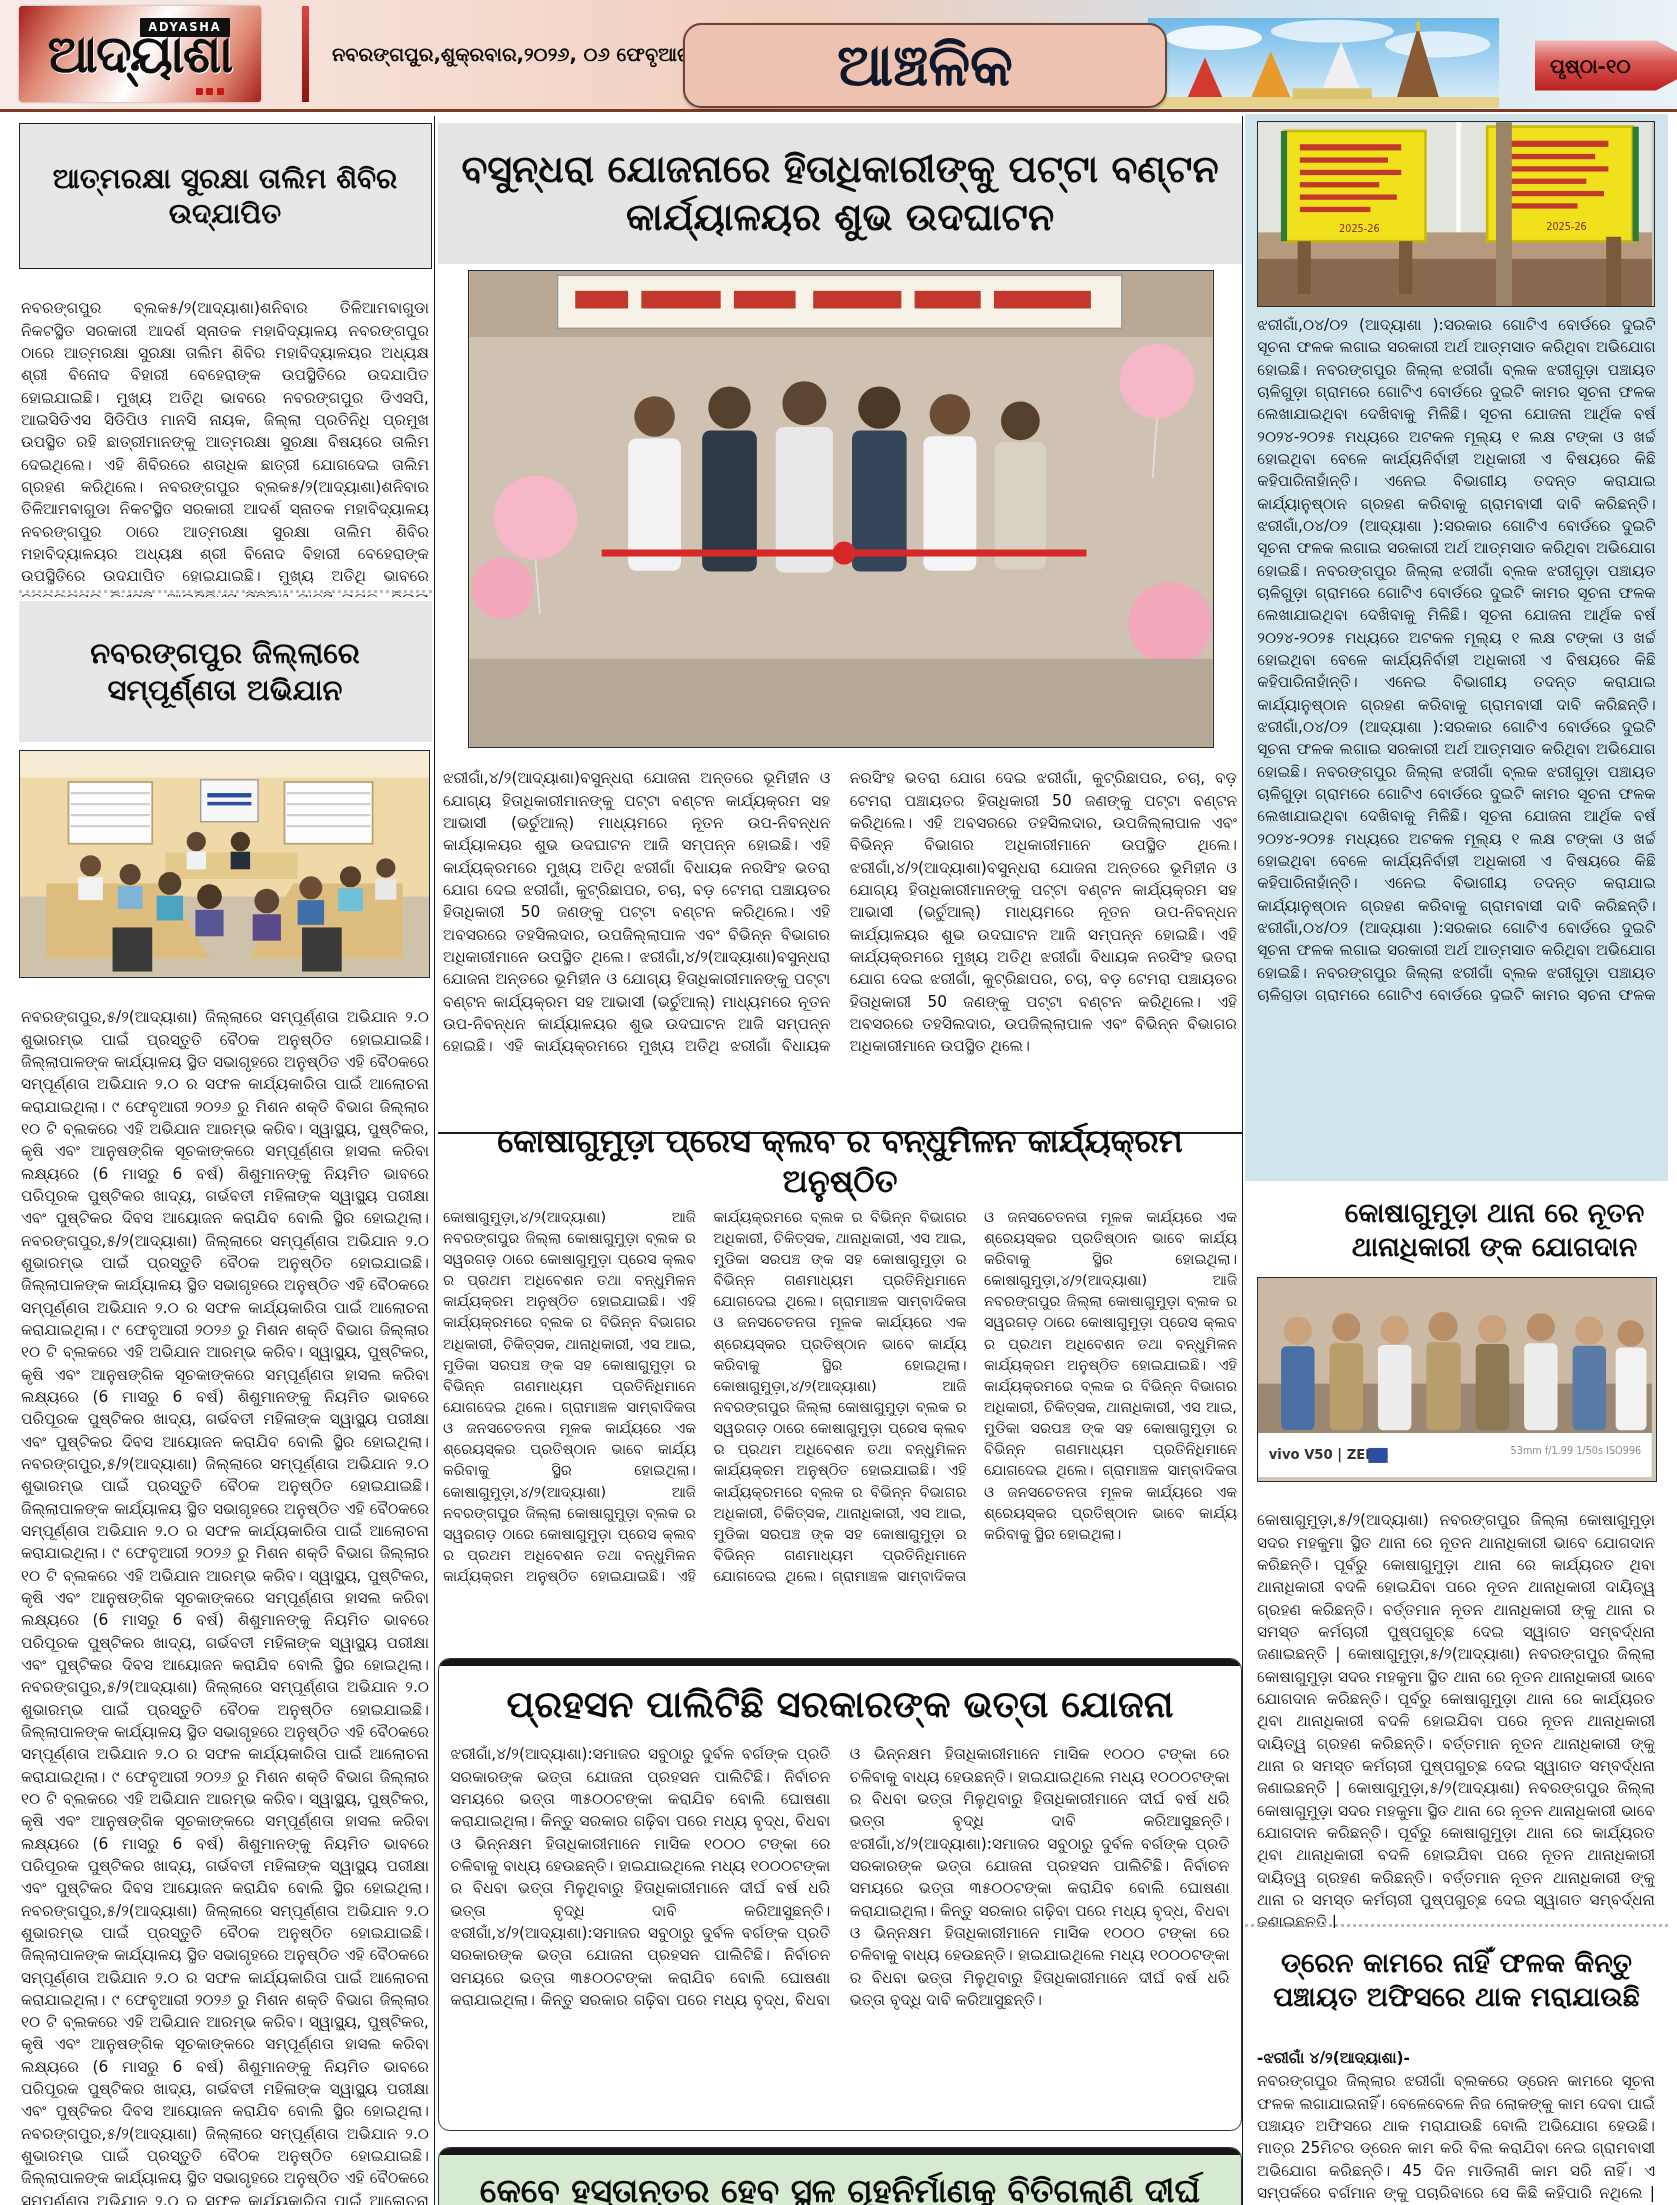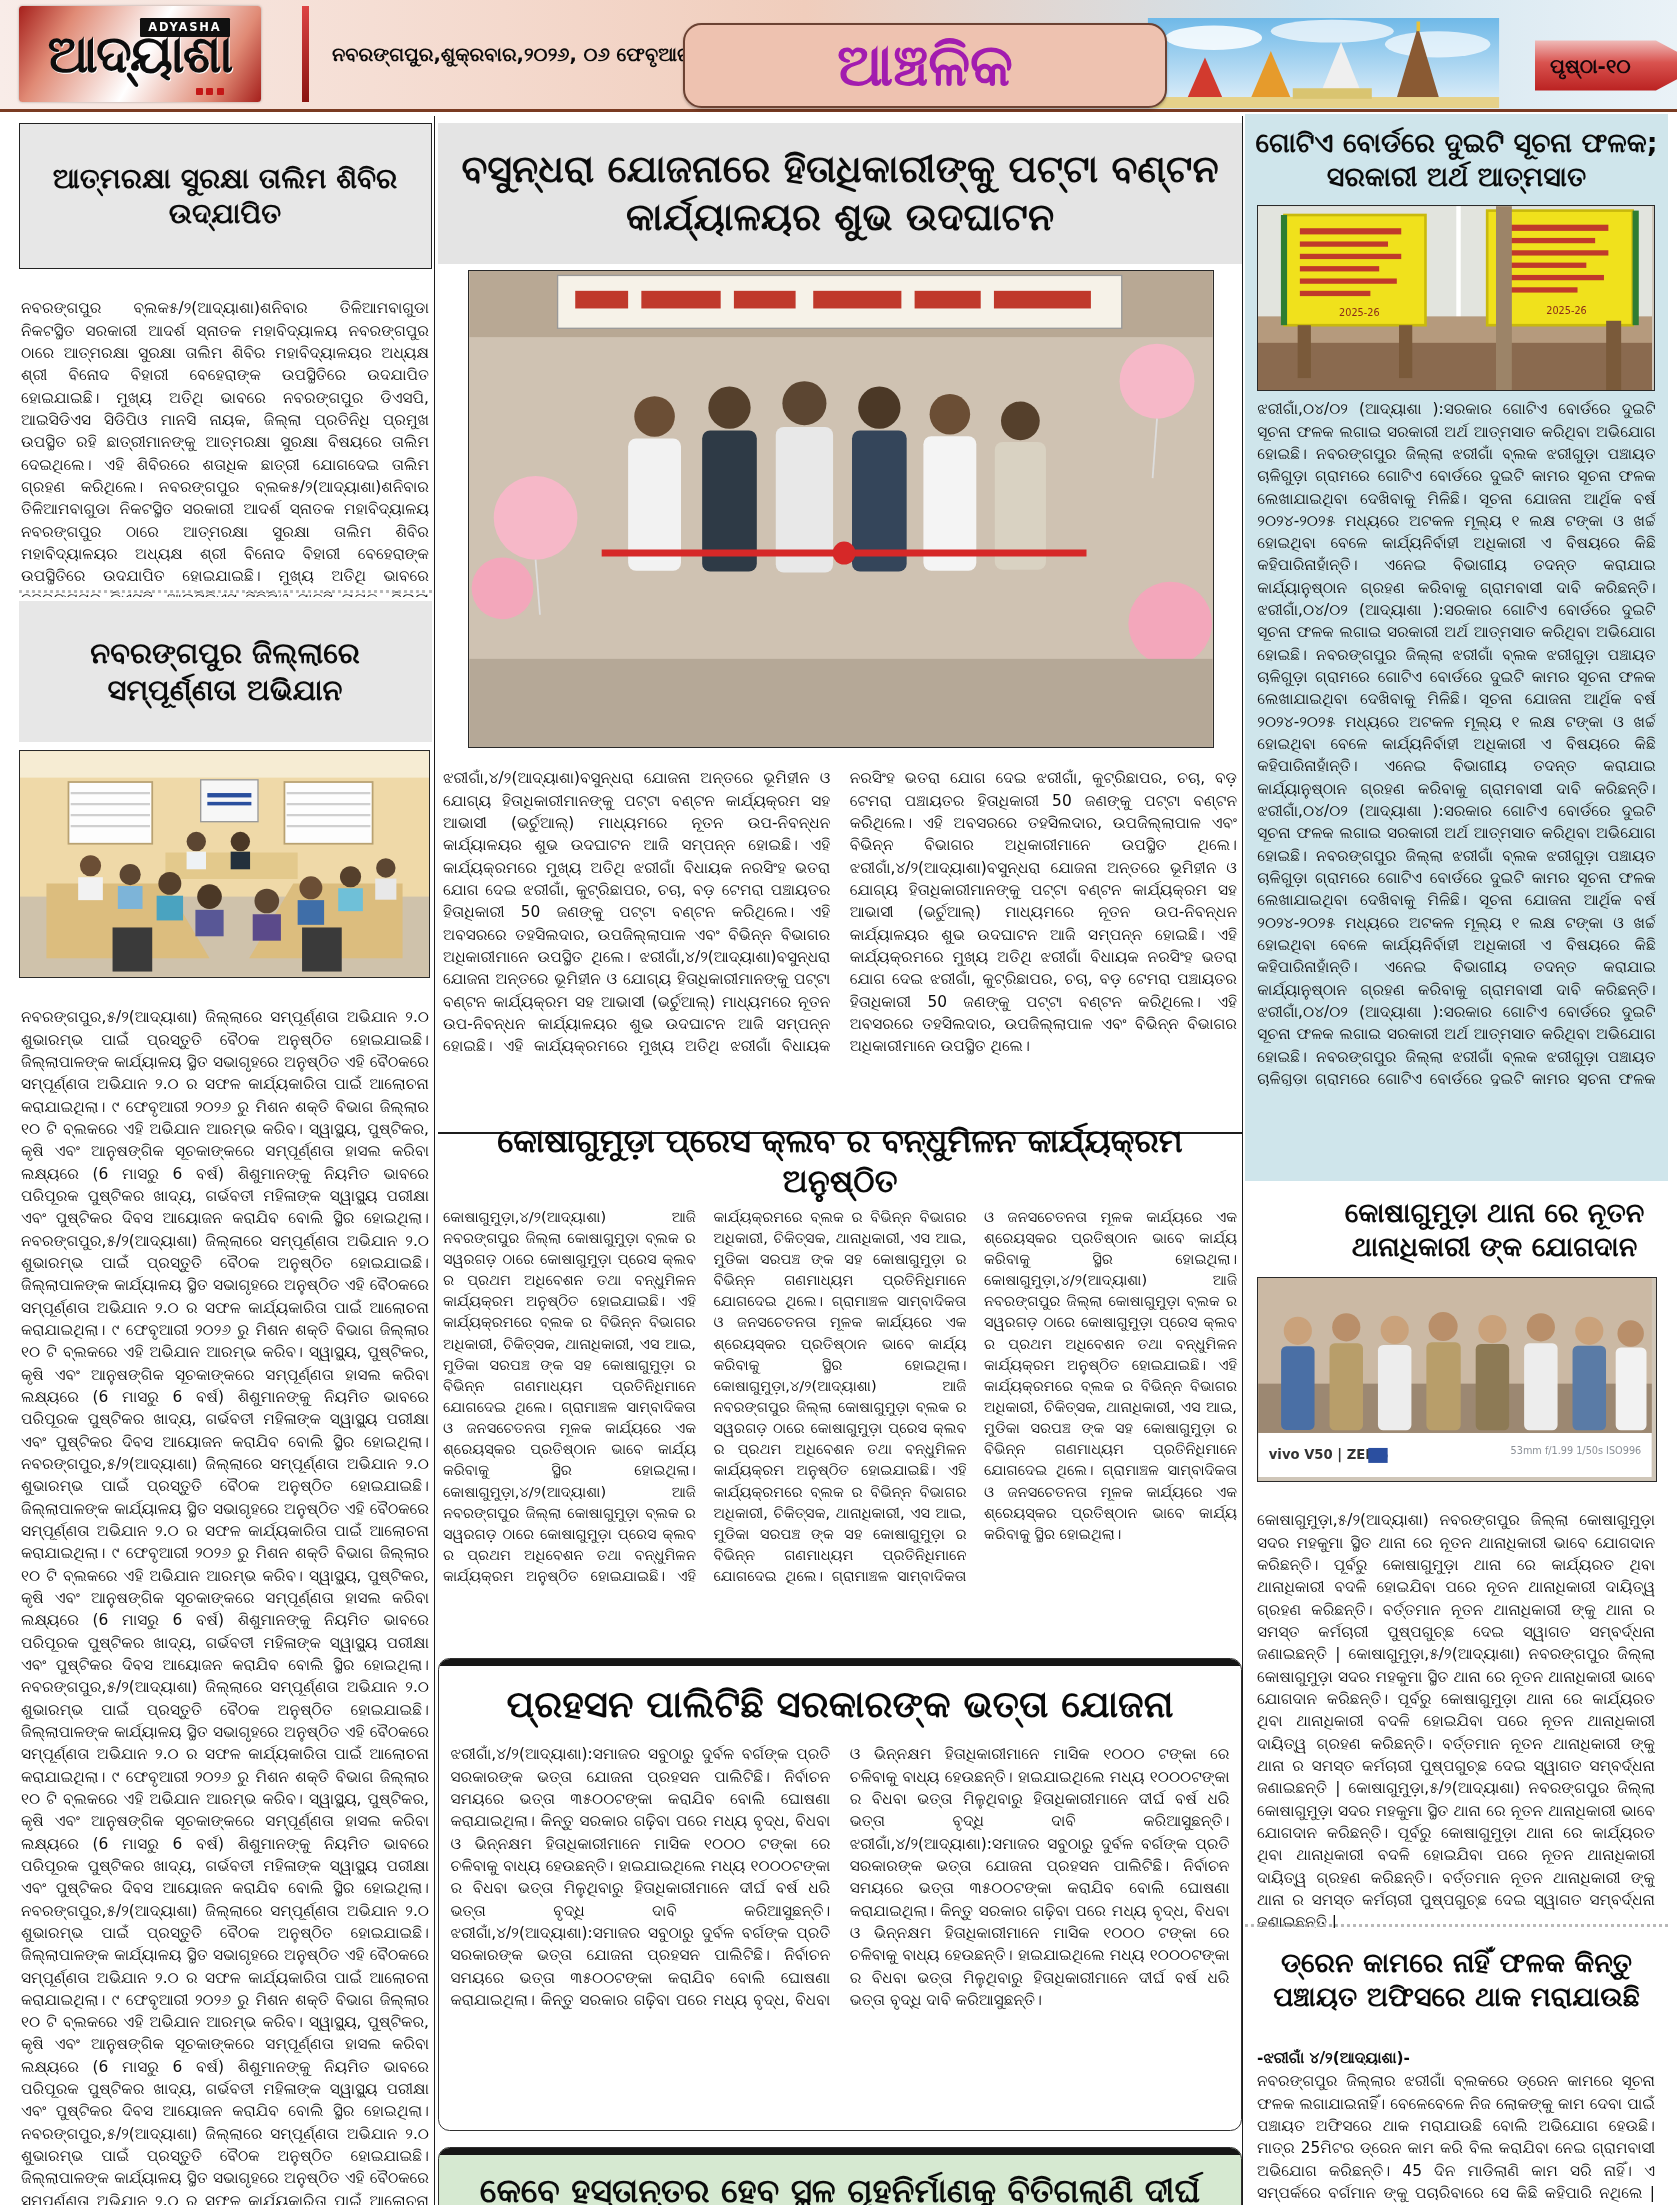--- a/index.html
+++ b/index.html
@@ -17,21 +17,21 @@
   .logo-badge{position:absolute;right:31px;top:11.5px;background:#111;color:#fff;font-size:11.5px;
     font-weight:700;padding:2.6px 8px;letter-spacing:1.8px;border-radius:1.3px;}
   .logo-live{position:absolute;right:37px;bottom:7px;display:flex;gap:3.5px;}
   .logo-live i{width:7px;height:7px;background:#c41717;border-radius:0.9px;display:block;}
   .logo-divider{left:302px;top:6.2px;width:7px;height:96px;background:linear-gradient(180deg,#d44,#8a1410);}
   .dateline{left:332px;top:0;height:109px;width:353px;display:flex;align-items:center;
     font-size:19.4px;font-weight:800;white-space:nowrap;overflow:hidden;color:#0a0a0a;}
   .masthead-box{left:683px;top:23px;width:480px;height:81px;background:#eec2b0;
     border:2.2px solid #6b4233;border-radius:18.5px;display:flex;align-items:center;justify-content:center;
     box-shadow:0 1.3px 2.6px rgba(0,0,0,.25);z-index:3;}
-  .masthead-text{font-size:58px;font-weight:900;color:#a21caf;text-align:center;}
+  .masthead-text{font-size:58px;font-weight:900;color:#0f172a;text-align:center;}
   .temple-photo{left:1147px;top:17.6px;width:353px;height:90px;overflow:hidden;}
   .page-arrow{left:1496px;top:37px;width:168px;height:57px;
     background:linear-gradient(180deg,#f3cbc9 0%,#d9534f 45%,#b71c1c 100%);
     clip-path:polygon(0 6%,72% 6%,100% 50%,72% 94%,0 94%);
     display:flex;align-items:center;justify-content:flex-start;padding-left:15px;box-sizing:border-box;margin-left:39px;}
   .page-arrow span{font-size:20px;font-weight:900;color:#14060a;}
   .header-rule{left:0;top:109px;width:1677px;height:2.6px;background:#7a3b22;}
 
   
   .vrule{top:116px;width:1.3px;height:2593px;background:#1c1c1c;}
@@ -241,23 +241,20 @@
       <div class="topbar"></div>
       <div style="text-align:center;padding:15px 13.2px 2.6px 13.2px;">
         <span class="hl" style="font-size:33px;">କେବେ ହସ୍ତାନ୍ତର ହେବ ସ୍ଥଳ ଗୃହନିର୍ମାଣକୁ ବିତିଗଲାଣି ଦୀର୍ଘ ମାସ</span>
       </div>
 
     </div>
   </section>
 
   <section>
     <div class="abs blue-panel" style="left:1245px;top:114px;width:423px;height:1067px;">
-      <div style="text-align:center;padding:12.3px 8.8px 4.4px 8.8px;">
-        <span class="hl" style="font-size:27px;">ଗୋଟିଏ ବୋର୍ଡରେ ଦୁଇଟି ସୂଚନା ଫଳକ; ସରକାରୀ ଅର୍ଥ ଆତ୍ମସାତ</span>
-      </div>
       <figure class="photo-frame" style="margin:7px 11.5px;width:398px;height:186px;box-sizing:border-box;">
         <svg width="394" height="204" viewBox="0 0 894 462">
           <rect width="894" height="462" fill="#e2e4de"></rect>
           <rect x="450" y="0" width="10" height="462" fill="#ffffff"></rect>
           <rect x="0" y="300" width="894" height="162" fill="#8a6a4f"></rect>
           <rect x="0" y="250" width="894" height="60" fill="#b59a7d"></rect>
           <g>
             <rect x="60" y="20" width="320" height="250" fill="#f0e11c" stroke="#c9b90d" stroke-width="6"></rect>
             <rect x="52" y="20" width="14" height="250" fill="#2e7d32"></rect>
             <g fill="#c0392b">

